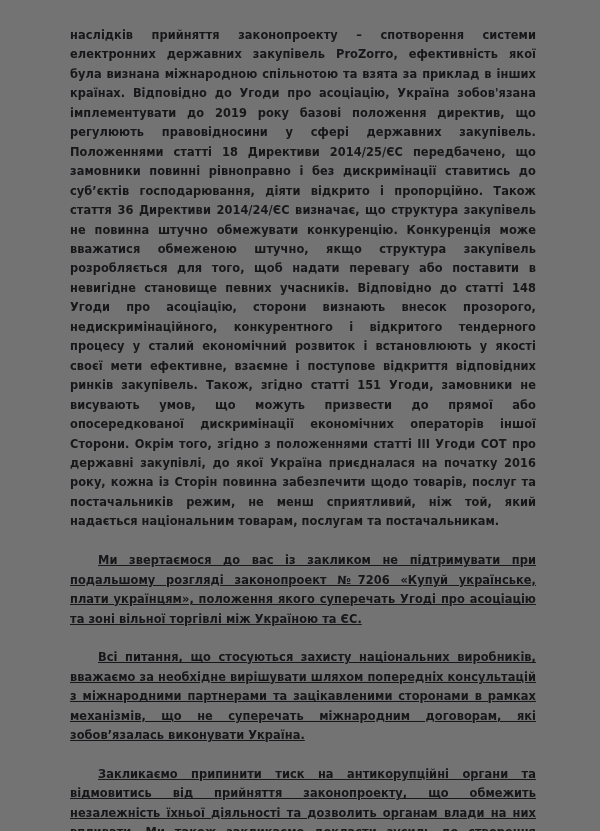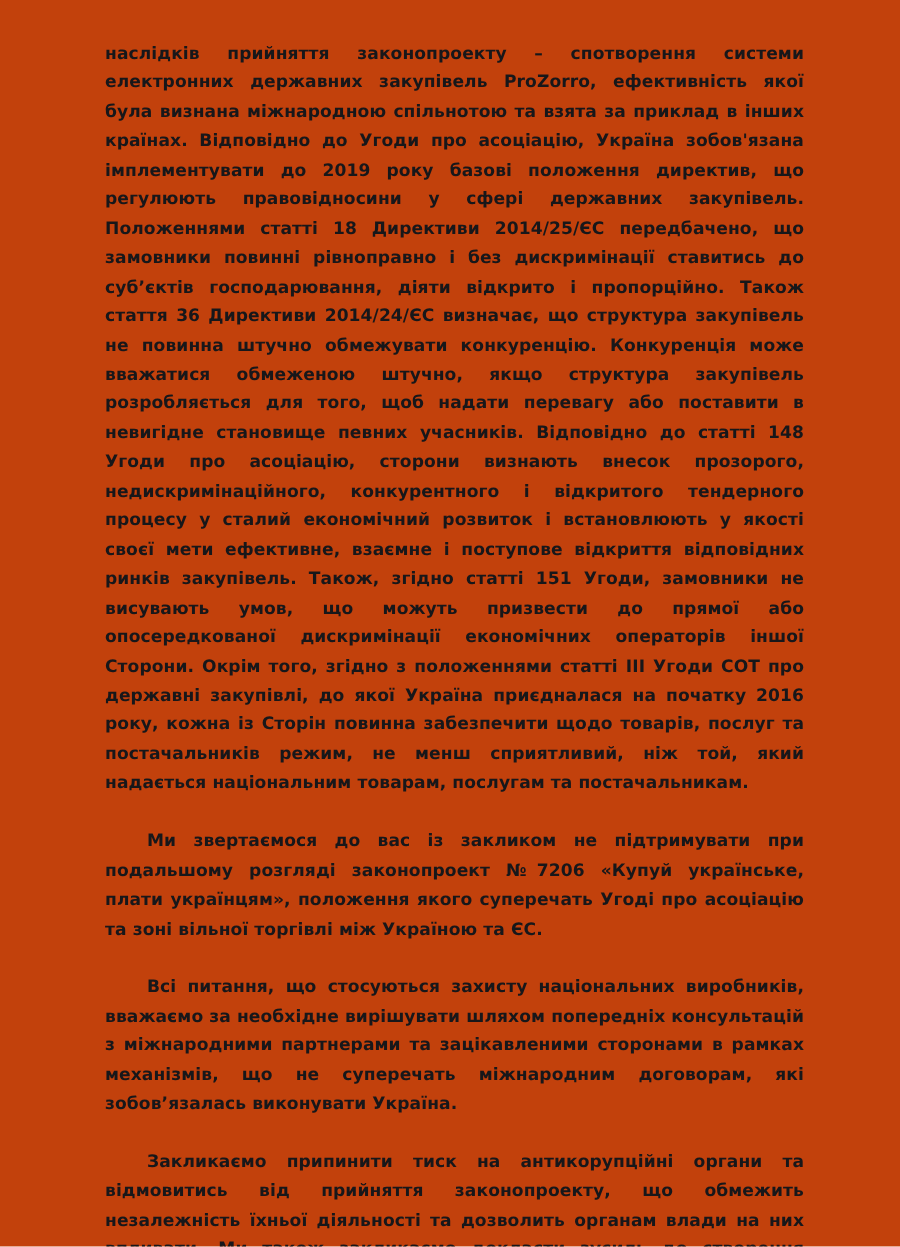--- a/index.html
+++ b/index.html
@@ -12,40 +12,41 @@
     width: 600px;
     height: 831px;
     overflow: hidden;
     font-family: "DejaVu Sans", "Liberation Sans", sans-serif;
     color: #1a1a1a;
   }
   .page {
     position: relative;
     width: 600px;
     height: 831px;
-    background: #c2410c;
+    background: #737373;
     box-sizing: border-box;
     padding: 26px 103px 0 70px;
   }
   .doc-body {
     width: 466px;
   }
   p.para {
     margin: 0 0 0 0;
     font-size: 11.4px;
     line-height: 19.45px;
     text-align: justify;
     text-justify: inter-word;
     font-weight: 600;
     letter-spacing: 0.005em;
     color: #17171a;
     -webkit-font-smoothing: antialiased;
   }
   p.para.indent {
     text-indent: 28px;
+    text-decoration: underline;
   }
   p.gap-before {
     margin-top: 19.4px;
   }
 </style>
 </head>
 <body>
 
 <div class="page">
   <div class="doc-body">

